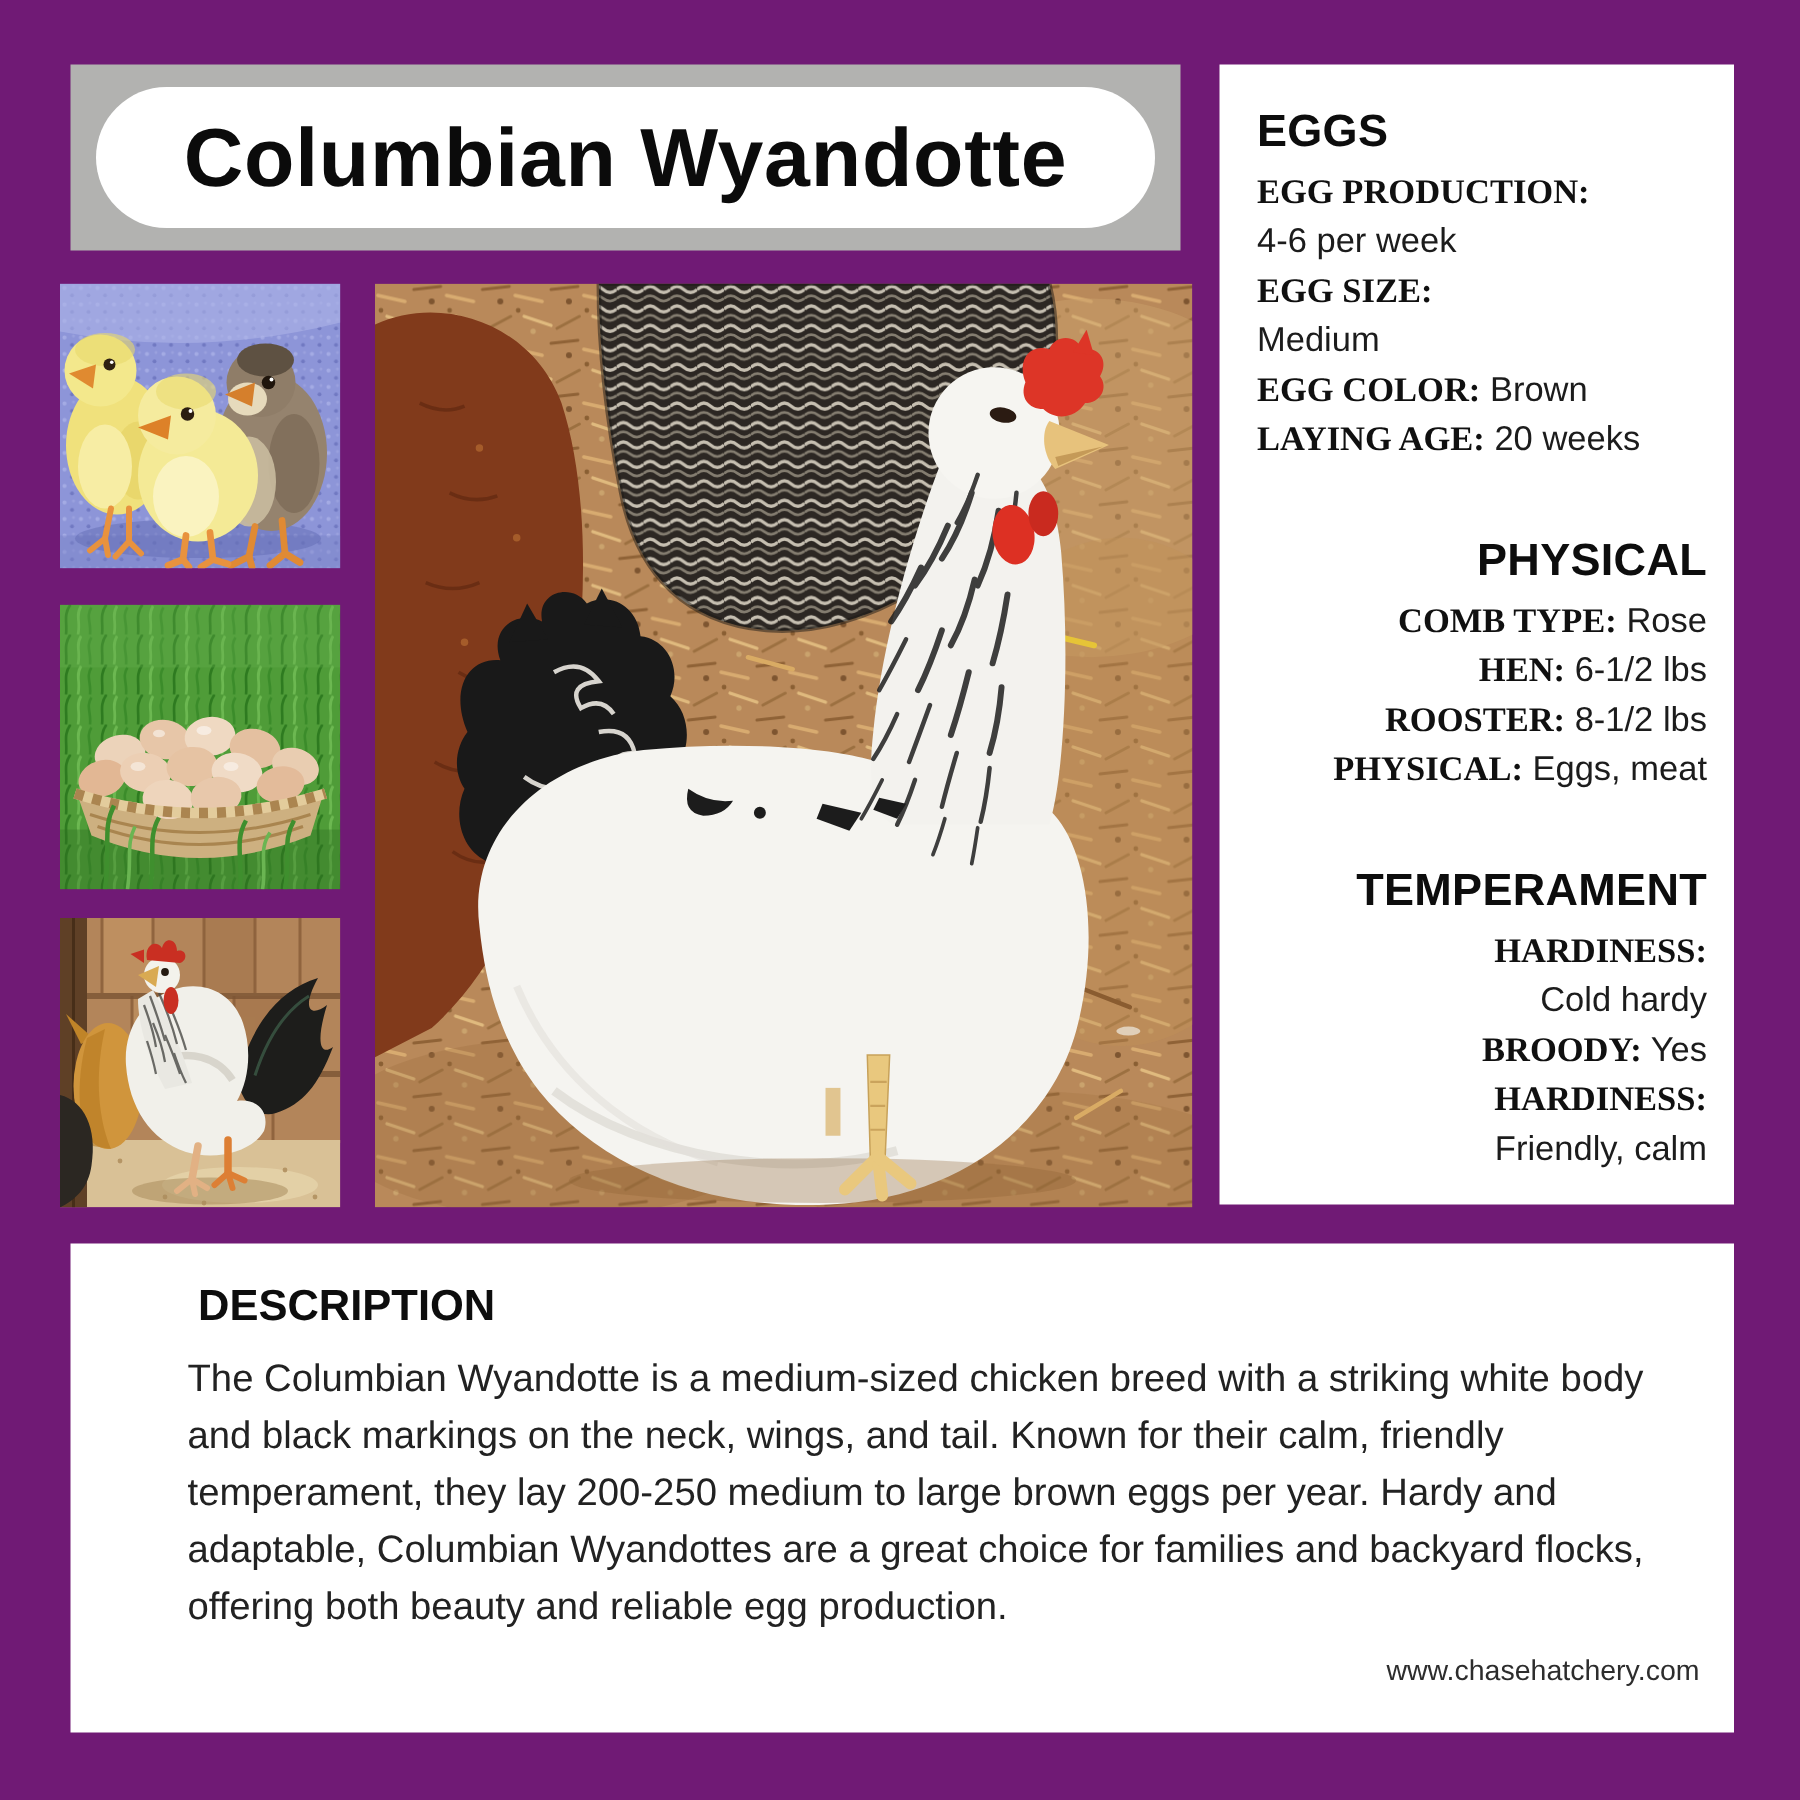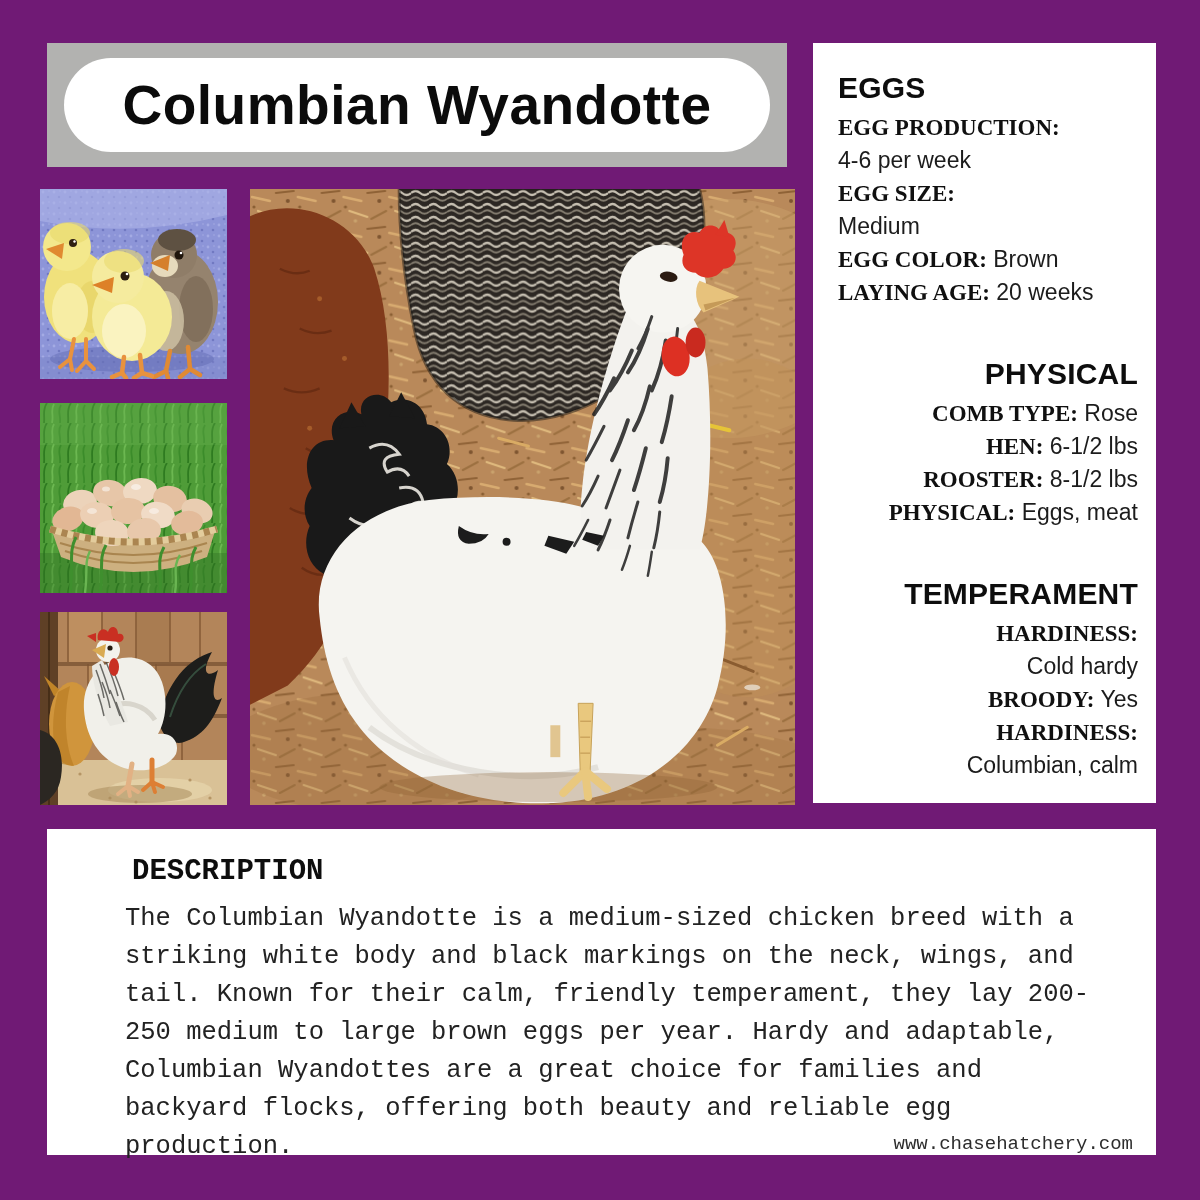--- a/index.html
+++ b/index.html
@@ -24,24 +24,24 @@
   
   .specs { position:absolute; left:813px; top:43px; width:343px; height:760px; background:#ffffff;
            padding:28px 18px 0 25px; }
   .specs h2 { margin:0 0 6px 0; font-size:30px; font-weight:800; letter-spacing:.2px; color:#0d0d0d; }
   .specs section + section { margin-top:48px;text-align:right; }
   .row { font-size:23px; line-height:33px; color:#1c1c1c; }
   .lbl { font-weight:700; color:#101010;font-family:Liberation Serif, serif; }
 
   
   .desc { position:absolute; left:47px; top:829px; width:1109px; height:326px; background:#ffffff;
-          padding:26px 42px 0 78px;font-family:Liberation Mono, monospace; }
+          padding:26px 42px 0 78px; }
   .desc h2 { margin:0 0 12px 7px; font-size:29px; font-weight:800; color:#0d0d0d; }
   .desc p { margin:0; font-size:25.5px; line-height:38px; color:#222222; max-width:1012px; }
-  .site { position:absolute; right:23px; bottom:0; font-size:19px; color:#2d2d2d; }
+  .site { position:absolute; right:23px; bottom:29px; font-size:19px; color:#2d2d2d; }
 </style>
 </head>
 <body>
 
 <div class="canvas">
 
   <div class="banner">
     <div class="pill">
       <h1>Columbian Wyandotte</h1>
     </div>
@@ -402,21 +402,21 @@
       <div class="row"><span class="lbl">HEN:</span> <span>6-1/2 lbs</span></div>
       <div class="row"><span class="lbl">ROOSTER:</span> <span>8-1/2 lbs</span></div>
       <div class="row"><span class="lbl">PHYSICAL:</span> <span>Eggs, meat</span></div>
     </section>
     <section>
       <h2>TEMPERAMENT</h2>
       <div class="row"><span class="lbl">HARDINESS:</span></div>
       <div class="row"><span>Cold hardy</span></div>
       <div class="row"><span class="lbl">BROODY:</span> <span>Yes</span></div>
       <div class="row"><span class="lbl">HARDINESS:</span></div>
-      <div class="row"><span>Columbian, calm</span></div>
+      <div class="row"><span>Friendly, calm</span></div>
     </section>
   </aside>
 
   <section class="desc">
     <h2>DESCRIPTION</h2>
     <p>The Columbian Wyandotte is a medium-sized chicken breed with a striking white body and black markings on the neck, wings, and tail. Known for their calm, friendly temperament, they lay 200-250 medium to large brown eggs per year. Hardy and adaptable, Columbian Wyandottes are a great choice for families and backyard flocks, offering both beauty and reliable egg production.</p>
     <div class="site">www.chasehatchery.com</div>
   </section>
 
 </div>

